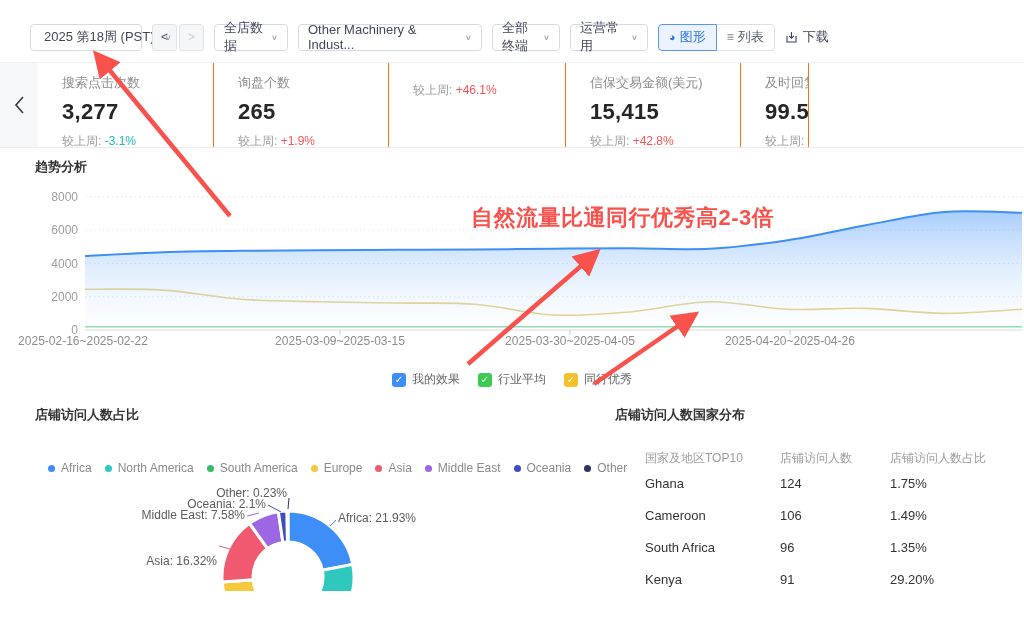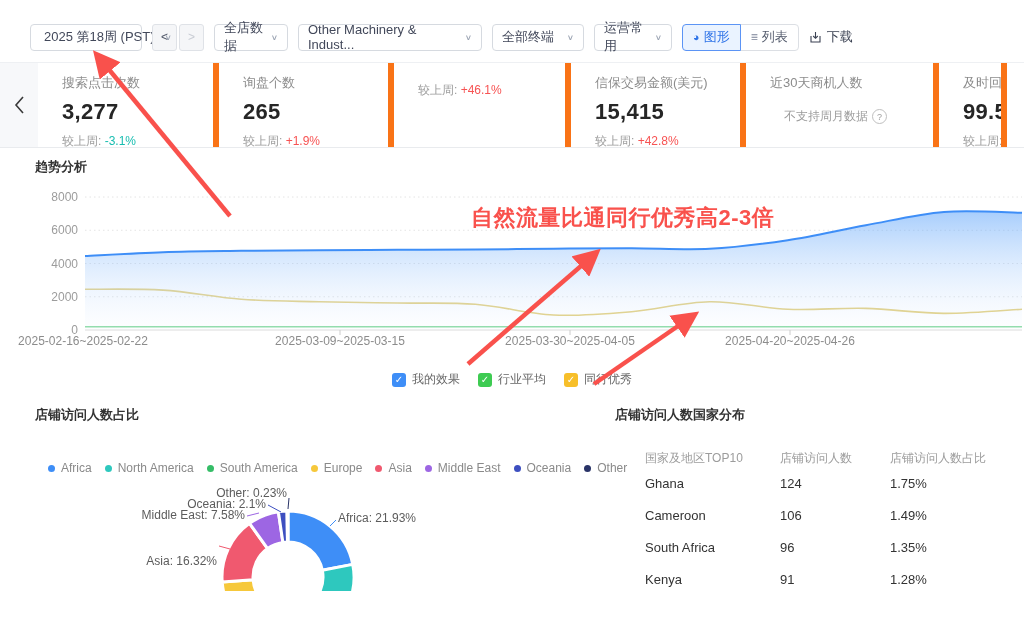--- a/index.html
+++ b/index.html
@@ -9,33 +9,33 @@
   .toolbar{position:absolute;left:0;top:22px;width:1024px;height:30px;display:flex;align-items:center;gap:10px;padding-left:30px;box-sizing:border-box;}
   .tb-btn{height:27px;box-sizing:border-box;border:1px solid #d6dae0;border-radius:4px;background:#fff;
           display:flex;align-items:center;justify-content:space-between;font-size:13px;color:#42485a;padding:0 9px;cursor:pointer;}
   .datepicker{width:112px;}
   .datepicker .dp-txt{margin:0 4px;white-space:nowrap;}
   .pager{display:flex;gap:2px;}
   .pager .pg{width:23px;height:25px;border:1px solid #dfe2e7;background:#f5f6f8;border-radius:3px;
              display:flex;align-items:center;justify-content:center;font-size:12px;cursor:pointer;}
   .pg.prev{color:#4e5566;}
   .pg.next{color:#c8ccd4;}
-  .sel-1{width:74px;} .sel-2{width:184px;} .sel-3{width:92px;} .sel-4{width:78px;}
+  .sel-1{width:74px;} .sel-2{width:184px;} .sel-3{width:68px;} .sel-4{width:78px;}
   .chev{font-size:10px;color:#9aa3b2;transform:scaleY(.8);margin-left:6px;}
   .toggle{display:flex;}
   .tg{height:27px;box-sizing:border-box;border:1px solid #dcdfe4;background:#fff;color:#565d6e;font-size:13px;
       display:flex;align-items:center;gap:4px;padding:0 10px;cursor:pointer;}
   .tg.active{background:#eaf3ff;border-color:#5b94f5;color:#2f74e8;position:relative;z-index:2;border-radius:4px 0 0 4px;}
   .tg.right{margin-left:-1px;border-radius:0 4px 4px 0;}
   .download{display:flex;align-items:center;gap:5px;font-size:13px;color:#3a4152;cursor:pointer;}
   
   .kpis{position:absolute;left:0;top:62px;width:1024px;height:84px;display:flex;border-top:1px solid #eef0f3;border-bottom:1px solid #e9ebee;background:#fff;}
   .gutter{width:38px;background:#f7f8fa;display:flex;align-items:center;justify-content:center;flex:none;cursor:pointer;}
   .card{box-sizing:border-box;padding:11px 0 0 24px;overflow:hidden;flex:none;}
-  .card + .card{border-left:6px solid #f97316;}
+  .card + .card{border-left:1px solid #f97316;}
   .kpi-label{font-size:13px;color:#8c8c8c;white-space:nowrap;}
   .kpi-value{font-size:22px;font-weight:bold;color:#262626;margin-top:7px;white-space:nowrap;letter-spacing:.3px;}
   .kpi-delta{font-size:12px;color:#9c9c9c;margin-top:8px;white-space:nowrap;}
   .kpi-delta .val.up{color:#f75353;} .kpi-delta .val.down{color:#17bdb0;margin-top:36px;}
   .kpi-note{font-size:12px;color:#9c9c9c;margin-top:16px;white-space:nowrap;display:flex;align-items:center;gap:4px;padding-left:14px;}
   .qmark{width:13px;height:13px;border:1px solid #bfbfbf;border-radius:50%;font-size:9px;color:#9c9c9c;
          display:inline-flex;align-items:center;justify-content:center;flex:none;}
   
   .sec-title{position:absolute;font-size:13px;font-weight:bold;color:#333;}
   
@@ -134,27 +134,20 @@
         <div class="kpi-value">265</div>
         <div class="kpi-delta"><span>较上周: </span><span class="val up">+1.9%</span></div>
       </div>
       <div class="card" style="width: 177px;">
         <div class="kpi-delta"><span>较上周: </span><span class="val up">+46.1%</span></div>
       </div>
       <div class="card" style="width: 175px;">
         <div class="kpi-label">信保交易金额(美元)</div>
         <div class="kpi-value">15,415</div>
         <div class="kpi-delta"><span>较上周: </span><span class="val up">+42.8%</span></div>
-      </div>
-      <div class="card" style="width: 193px;">
-        <div class="kpi-label">近30天商机人数</div>
-        <div class="kpi-note">
-          <span>不支持周月数据</span>
-          <span class="qmark">?</span>
-        </div>
       </div>
       <div class="card" style="width: 68px;">
         <div class="kpi-label">及时回复率</div>
         <div class="kpi-value">99.53%</div>
         <div class="kpi-delta"><span>较上周: </span><span class="val up">+4.2%</span></div>
       </div>
       <div class="card" style="width: 23px;">
         <div class="kpi-label"></div>
       </div>
     </div>
@@ -277,21 +270,21 @@
           <div class="c2">1.49%</div>
         </div>
         <div class="tbl-row">
           <div class="c0">South Africa</div>
           <div class="c1">96</div>
           <div class="c2">1.35%</div>
         </div>
         <div class="tbl-row">
           <div class="c0">Kenya</div>
           <div class="c1">91</div>
-          <div class="c2">1.28%</div>
+          <div class="c2">29.20%</div>
         </div>
       </div>
   </div>
 
   <svg class="overlay" id="overlaySvg" width="1024" height="641">
       <line x1="289" y1="498" x2="288" y2="509" stroke="#293367" stroke-width="1"></line>
       <line x1="268" y1="505" x2="281" y2="512" stroke="#3d4fc0" stroke-width="1"></line>
       <line x1="247" y1="516" x2="259" y2="513" stroke="#9d66e3" stroke-width="1"></line>
       <line x1="219" y1="546" x2="230" y2="549" stroke="#f0596f" stroke-width="1"></line>
       <line x1="336" y1="520" x2="330" y2="526" stroke="#3e8ef7" stroke-width="1"></line>

